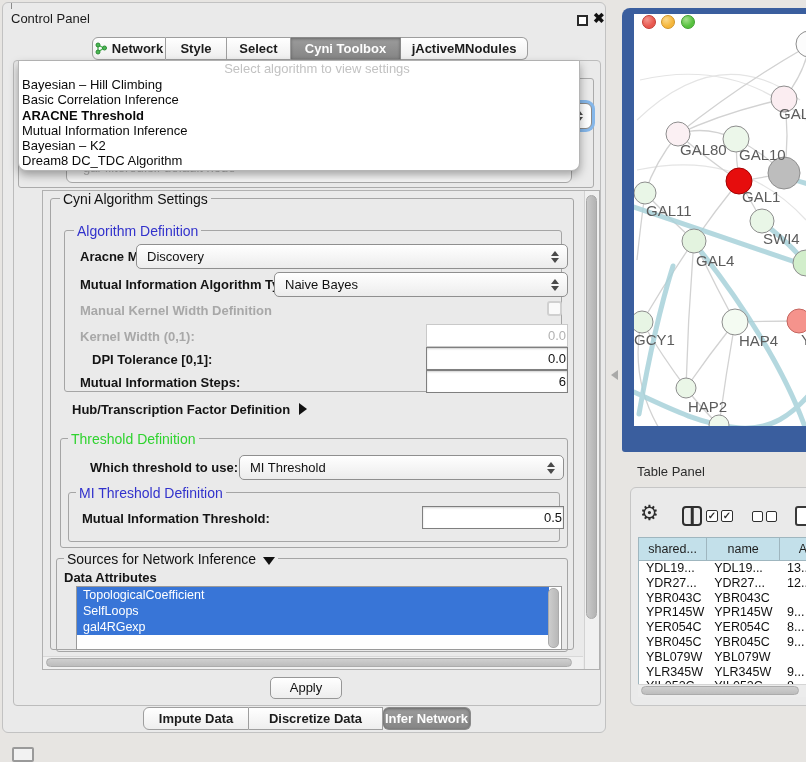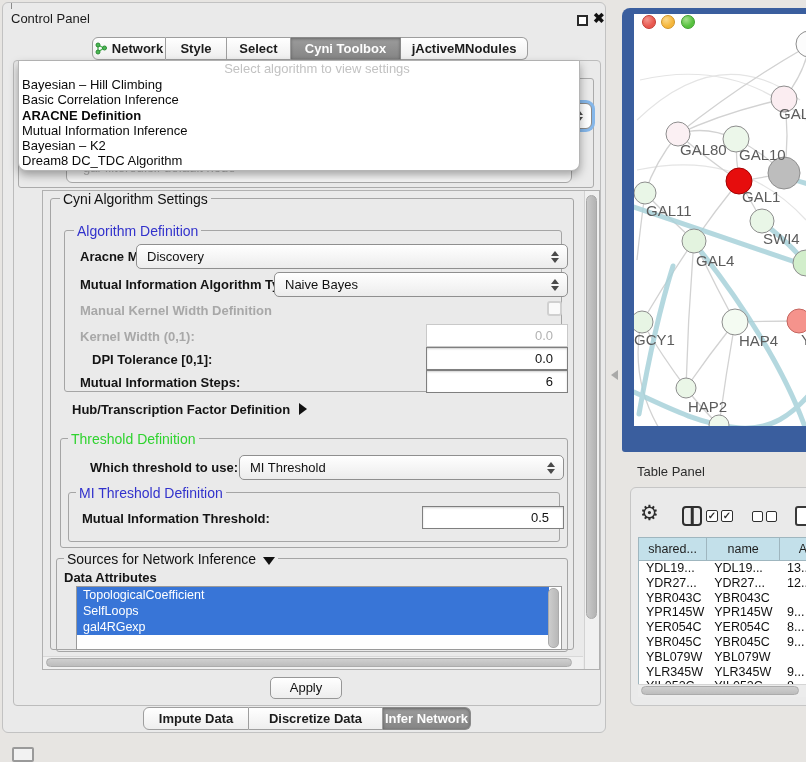--- a/index.html
+++ b/index.html
@@ -63,21 +63,21 @@
 
   .combo { position:absolute; background:linear-gradient(#ffffff,#ececec); border:1px solid #8f8f8f;
     border-radius:5px; font-size:13px; color:#111; }
   .combo .cv { position:absolute; left:10px; top:0; line-height:24px; }
   .spin { position:absolute; right:8px; top:50%; transform:translateY(-50%); display:flex; flex-direction:column; gap:2px; }
   .spin i { display:block; width:0; height:0; border-left:4px solid transparent; border-right:4px solid transparent; }
   .spin .up { border-bottom:5px solid #4a4a4a; }
   .spin .dn { border-top:5px solid #4a4a4a; }
 
   .fld { position:absolute; background:#fff; border:1px solid #7f7f7f; box-shadow:inset 0 1px 2px rgba(0,0,0,.18);
-    font-size:13px; color:#111; text-align:right; padding-right:14px; }
+    font-size:13px; color:#111; text-align:right; padding-right:1px; }
   .fld.dis { border-color:#c9c9c9; color:#b2b2b2; box-shadow:none; }
   .chk-dis { position:absolute; width:15px; height:15px; border:2px solid #d0d0d0; border-radius:3px; background:#fafafa; }
 
   .arrow-right { display:inline-block; width:0; height:0; border-top:6px solid transparent; border-bottom:6px solid transparent;
     border-left:8px solid #111; margin-left:9px; vertical-align:-1px; }
   .arrow-down { display:inline-block; width:0; height:0; border-left:6px solid transparent; border-right:6px solid transparent;
     border-top:8px solid #111; margin-left:7px; vertical-align:-1px; }
 
   
   .attr-list { position:absolute; left:74px; top:584px; width:486px; height:64px; background:#fff;
@@ -179,21 +179,21 @@
       </div>
       <div class="gal-combo" style="left:52px; top:91px;">
         <span>gal-filtered.sif default node</span>
       </div>
 
       <div class="dropdown" style="left:4px; top:0;">
         <div class="dd-placeholder">Select algorithm to view settings</div>
         <div id="dd-items">
             <div class="dd-item">Bayesian – Hill Climbing</div>
             <div class="dd-item">Basic Correlation Inference</div>
-            <div class="dd-item bold">ARACNE Definition</div>
+            <div class="dd-item bold">ARACNE Threshold</div>
             <div class="dd-item">Mutual Information Inference</div>
             <div class="dd-item">Bayesian – K2</div>
             <div class="dd-item">Dream8 DC_TDC Algorithm</div>
           </div>
       </div>
 
       <div class="scrollpane" style="left:28px; top:129px;"></div>
       <div class="vsb-track" style="left:570px; top:130px;"></div>
       <div class="vsb-thumb" style="left:572px; top:134px;"></div>
       <div class="hsb-track" style="left:29px; top:595px;"></div>
@@ -283,21 +283,21 @@
       </div>
     </div>
 
     <div class="tabstrip" style="left:140px; top:704px;">
         <div class="tab" style="width: 106px;">
           <span>Impute Data</span>
         </div>
         <div class="tab" style="width: 134px;">
           <span>Discretize Data</span>
         </div>
-        <div class="tab sel" style="width: 88px;">
+        <div class="tab sel" style="width: 88px; border-radius: 6px;">
           <span>Infer Network</span>
         </div>
       </div>
   </div>
 
   <div class="mini-box"></div>
   <div class="splitter"></div>
 
   <div class="net-frame"></div>
   <div class="net-canvas-bg"></div>

